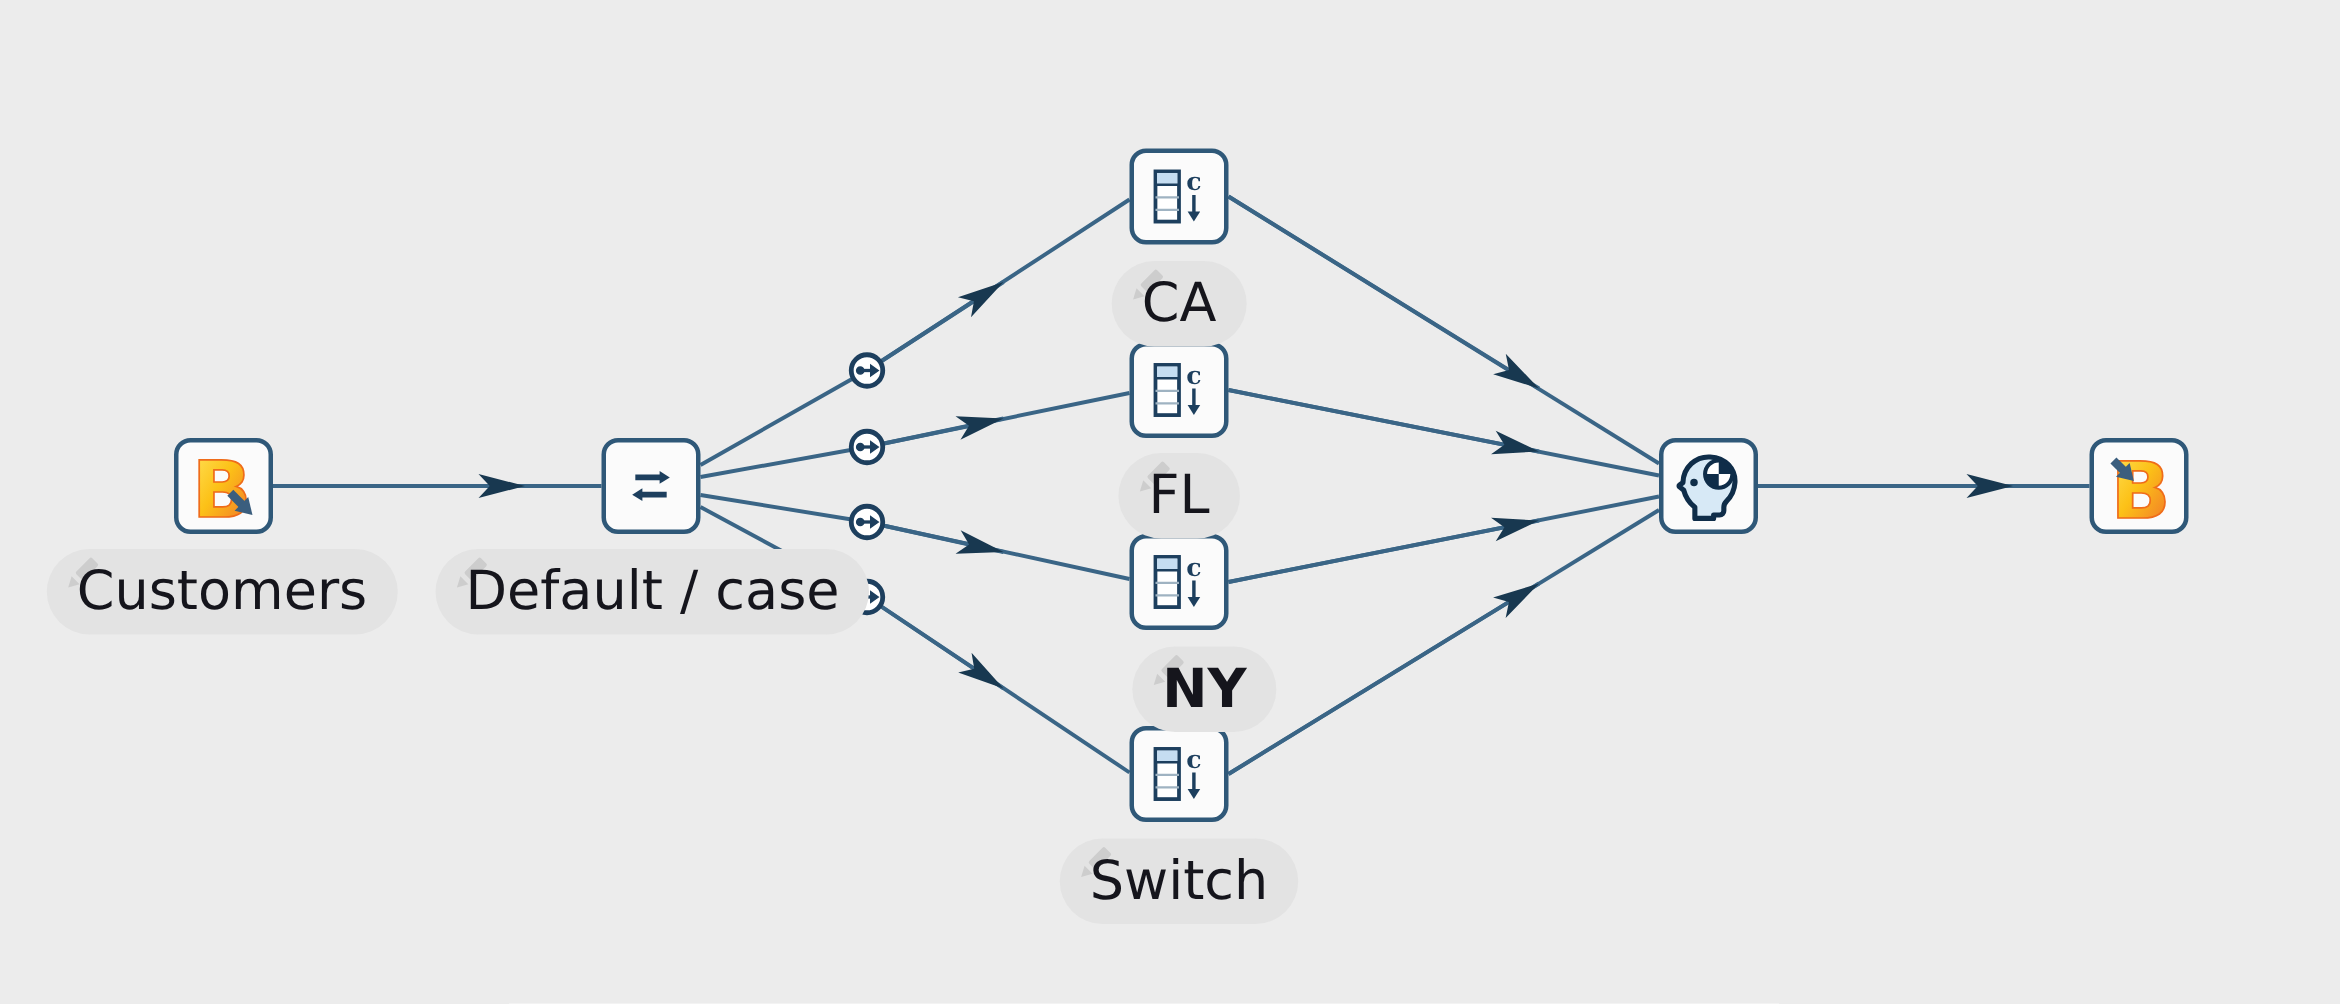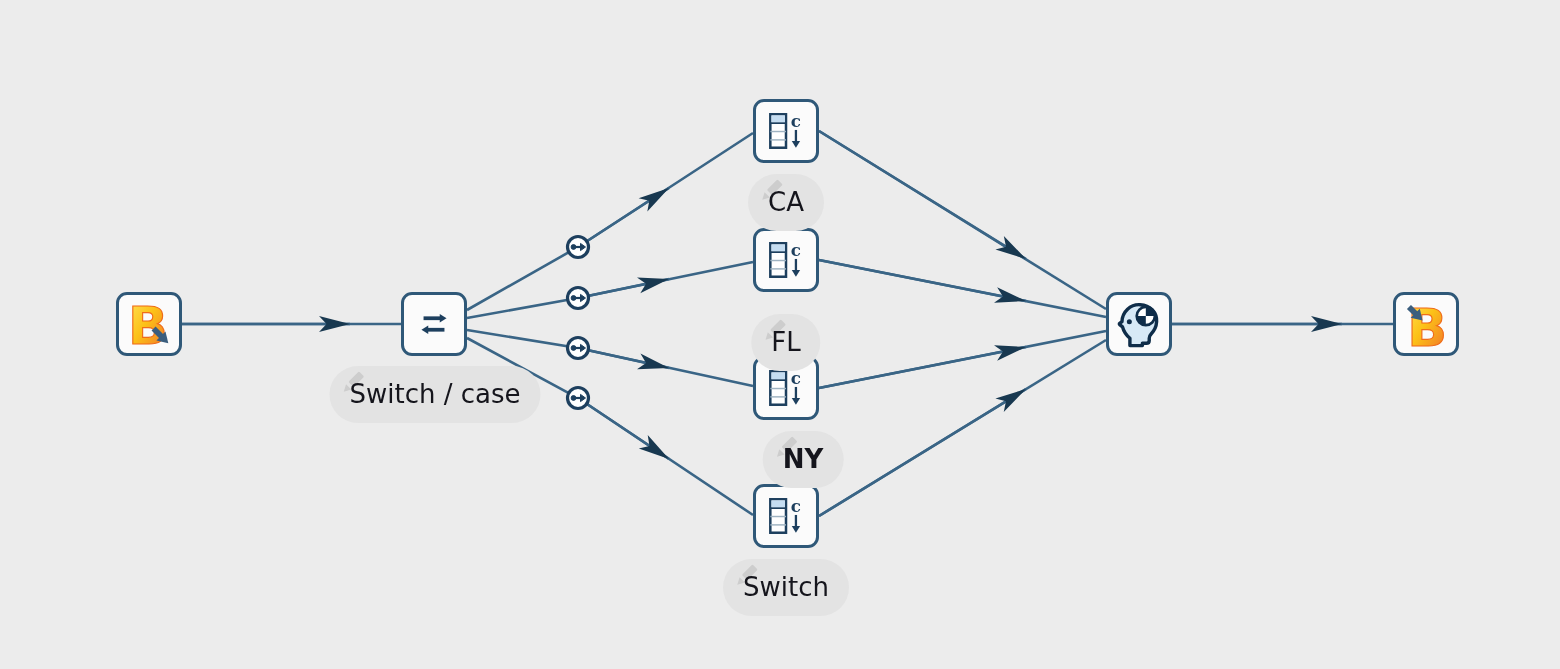--- a/index.html
+++ b/index.html
@@ -10,30 +10,30 @@
   html,body{margin:0;padding:0;}
   body{font-family:"DejaVu Sans","Liberation Sans",sans-serif;}
   .canvas{position:relative;width:1560px;height:669px;background:var(--background);overflow:hidden;}
   .edge-layer{position:absolute;left:0;top:0;}
   .edge{stroke:var(--edge);stroke-width:2.6;fill:none;}
   .hopc{fill:#ffffff;stroke:var(--icon_navy);stroke-width:3.2;}
   .hopg{fill:var(--icon_navy);stroke:var(--icon_navy);}
   .node{position:absolute;width:66px;height:64px;box-sizing:border-box;border:3px solid var(--node_border);
         border-radius:11px;background:var(--node_fill);display:flex;align-items:center;justify-content:center;}
   .label{position:absolute;transform:translateX(-50%);background:var(--label_pill);border-radius:29px;
-         height:57px;line-height:57px;padding:0 20px;font-size:26px;color:var(--label_text);white-space:nowrap;text-align:right;}
+         height:57px;line-height:57px;padding:0 20px;font-size:36px;color:var(--label_text);white-space:nowrap;text-align:right;}
   .label .txt{position:relative;z-index:1;}
   .label .pencil{position:absolute;left:8px;top:2px;z-index:0;}
   
   #n-customers{left:116px;top:292px;} #n-switch{left:401px;top:292px;}
   #n-ca{left:753px;top:99px;} #n-fl{left:753px;top:228px;} #n-ny{left:753px;top:356px;} #n-default{left:753px;top:484px;}
   #n-collect{left:1106px;top:292px;} #n-output{left:1393px;top:292px;}
   
   #l-customers{left:148px;top:366px;} #l-switch{left:435px;top:366px;}
-  #l-ca{left:786px;top:174px;} #l-fl{left:786px;top:314px;} #l-ny{left:803px;top:431px;font-weight:bold;} #l-default{left:786px;top:559px;}
+  #l-ca{left:786px;top:174px;} #l-fl{left:786px;top:302px;} #l-ny{left:803px;top:431px;font-weight:bold;} #l-default{left:786px;top:559px;}
   #l-collect{left:1139px;top:366px;} #l-output{left:1426px;top:366px;}
 </style>
 </head>
 <body>
 
 <div class="canvas">
 
   <svg width="0" height="0" style="position:absolute" aria-hidden="true">
     <defs>
       <linearGradient id="gb" x1="0" y1="0" x2="1" y2="1">
@@ -199,29 +199,38 @@
   </div>
 
   <div class="node" id="n-output">
     <svg width="50" height="50" viewBox="0 0 44 44">
       <text x="23" y="41" text-anchor="middle" font-family="DejaVu Sans" font-size="46" font-weight="bold" fill="url(#gb)" stroke="#ef6c1a" stroke-width="1">B</text>
       <line x1="7" y1="7" x2="15" y2="15" stroke="#3b5e7e" stroke-width="5"></line>
       <polygon points="19,19 8.5,16.5 16.5,8.5" fill="#3b5e7e"></polygon>
     </svg>
   </div>
 
+  <div class="label" id="l-customers">
+    <svg class="pencil" width="30" height="30" viewBox="0 0 28 28">
+      <g transform="rotate(45 14 14)" fill="#cdcdcd">
+        <rect x="10.5" y="2" width="7" height="14" rx="1.2"></rect>
+        <path d="M10.5 19 h7 l-3.5 6.5 z"></path>
+      </g>
+    </svg>
+    <span class="txt">Customers</span>
+  </div>
 
   <div class="label" id="l-switch">
     <svg class="pencil" width="30" height="30" viewBox="0 0 28 28">
       <g transform="rotate(45 14 14)" fill="#cdcdcd">
         <rect x="10.5" y="2" width="7" height="14" rx="1.2"></rect>
         <path d="M10.5 19 h7 l-3.5 6.5 z"></path>
       </g>
     </svg>
-    <span class="txt">Switch / case</span>
+    <span class="txt">Default / case</span>
   </div>
 
   <div class="label" id="l-ca">
     <svg class="pencil" width="30" height="30" viewBox="0 0 28 28">
       <g transform="rotate(45 14 14)" fill="#cdcdcd">
         <rect x="10.5" y="2" width="7" height="14" rx="1.2"></rect>
         <path d="M10.5 19 h7 l-3.5 6.5 z"></path>
       </g>
     </svg>
     <span class="txt">CA</span>

